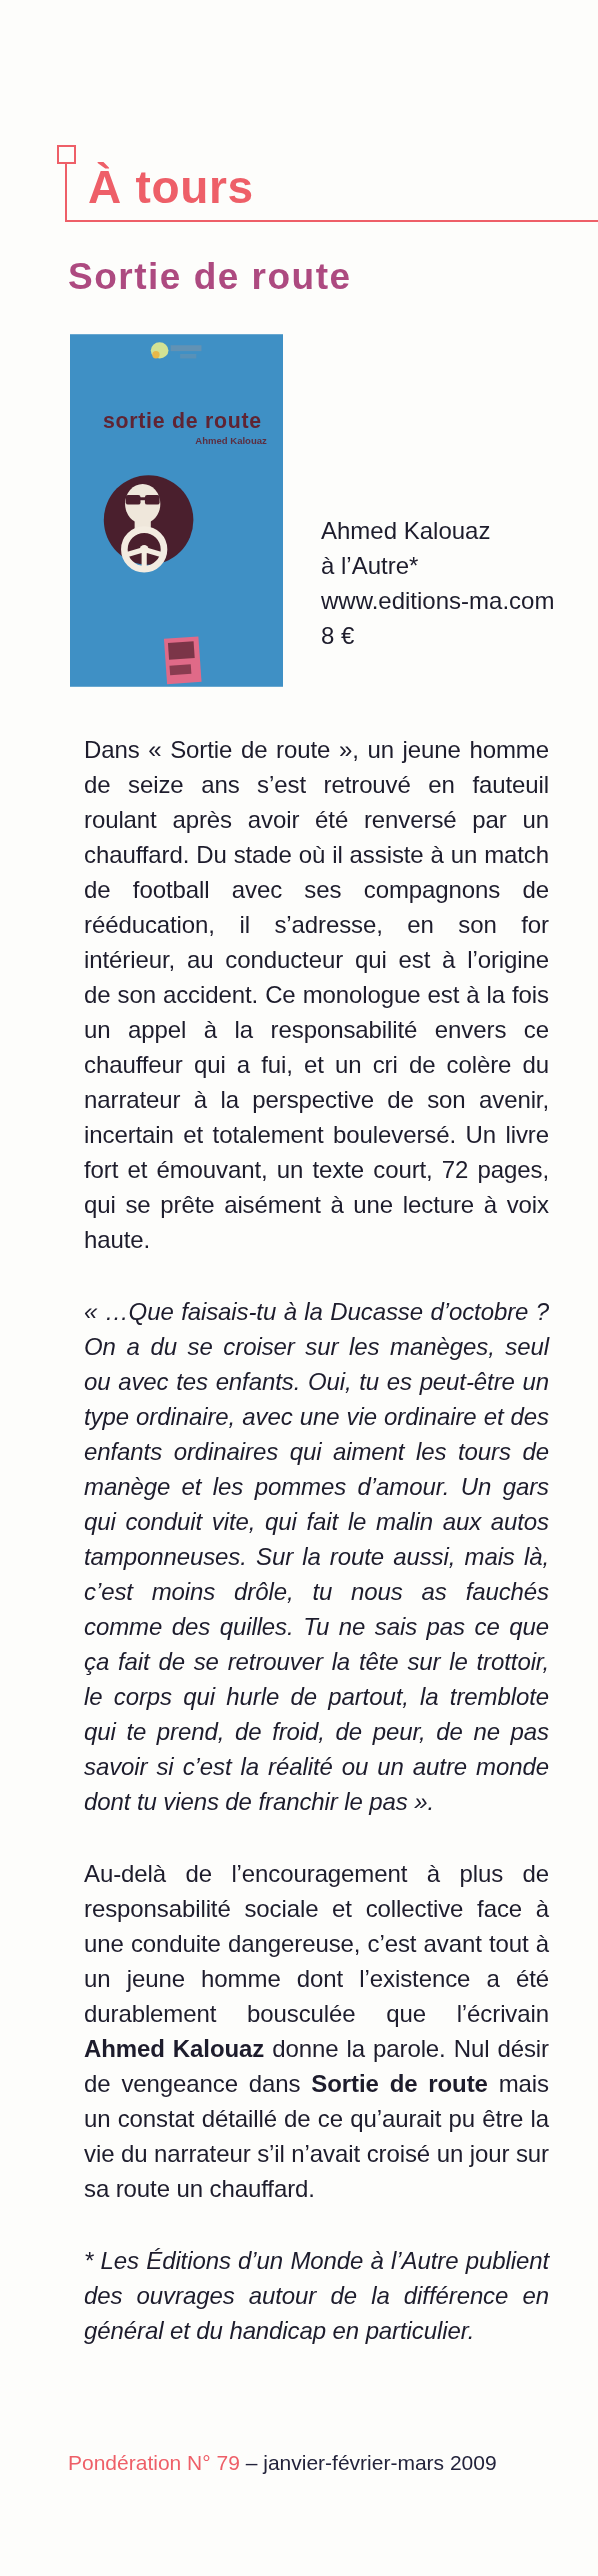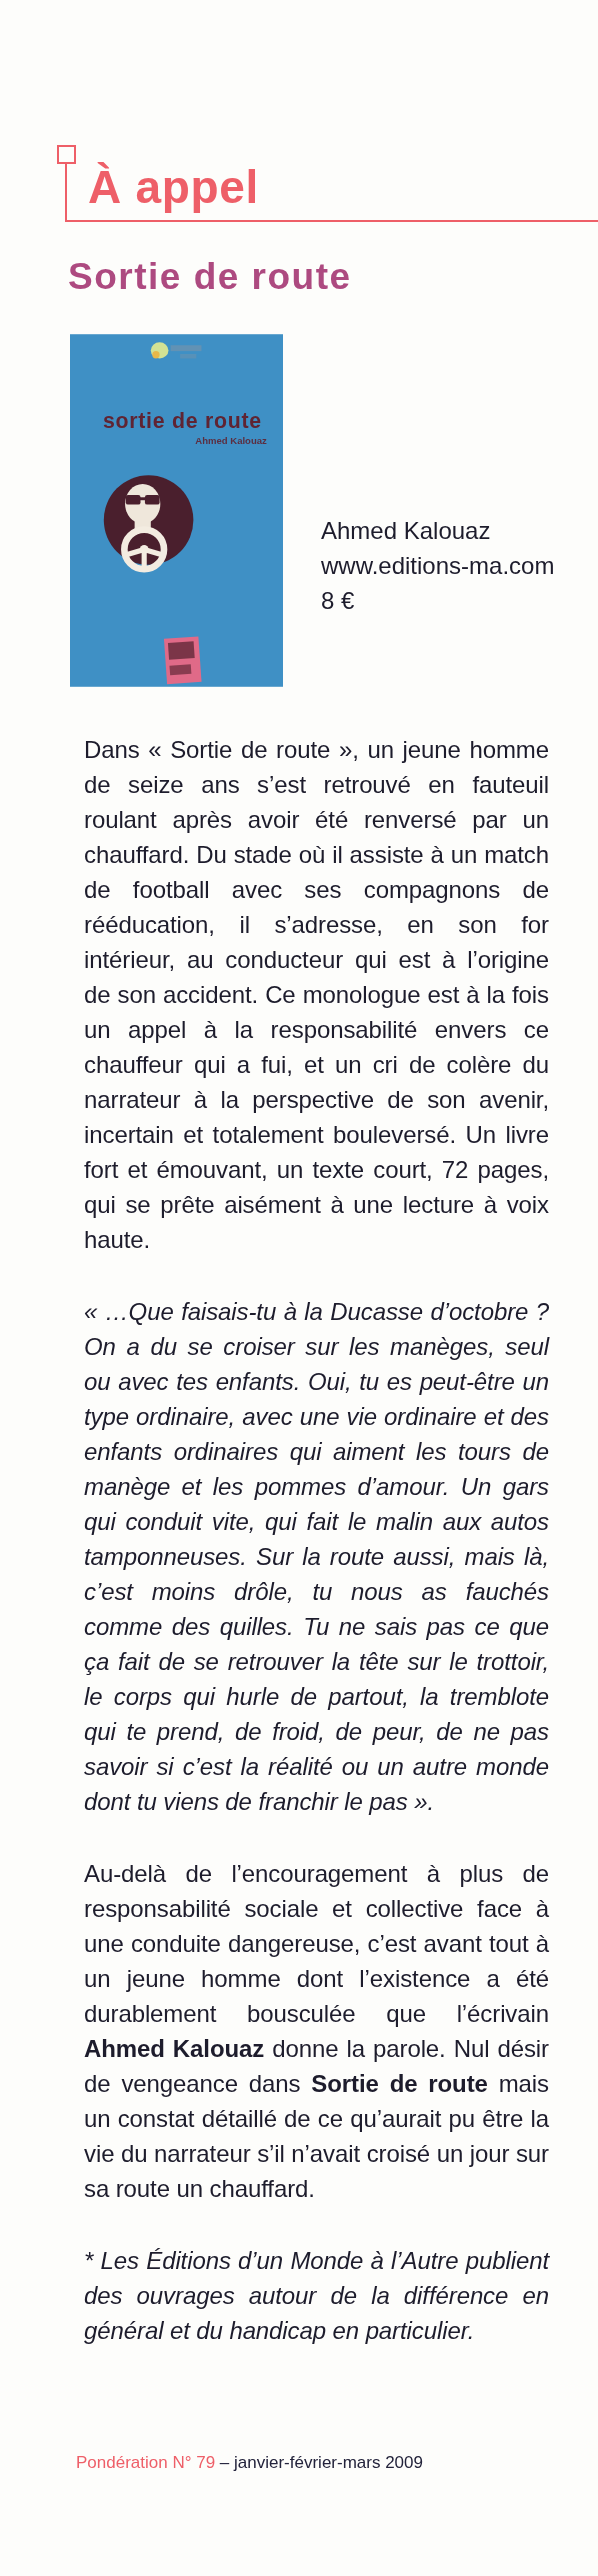--- a/index.html
+++ b/index.html
@@ -62,35 +62,35 @@
     text-align:justify;
     letter-spacing:-0.1px;
   }
   .para { margin:16px; }
   .para + .para { margin-top:37px; }
   .para.italic { font-style:italic; }
   .para .bold { font-weight:bold; }
 
   
   .footer {
-    position:absolute; left:76px; top:2450px;
-    font-size:17px; line-height:26.4px; white-space:nowrap;
+    position:absolute; left:68px; top:2450px;
+    font-size:21px; line-height:26.4px; white-space:nowrap;
   }
   .footer .issue { color:#ee5f68; }
   .footer .date  { color:#23233b; }
 </style>
 </head>
 <body>
 
 <div class="page">
 
   <div class="header-square"></div>
   <div class="header-vline"></div>
   <div class="header-hline"></div>
-  <div class="header-title">À appel</div>
+  <div class="header-title">À tours</div>
 
   <div class="article-title">Sortie de route</div>
 
   <div class="cover">
     <svg viewBox="0 0 290 480" width="213" height="353">
       <rect x="0" y="0" width="290" height="480" fill="#3f90c5"></rect>
 
       <g>
         <ellipse cx="122" cy="22" rx="12" ry="11" fill="#d3e294"></ellipse>
         <circle cx="117" cy="28" r="5" fill="#e8b84a"></circle>
@@ -116,20 +116,21 @@
       <g transform="rotate(-4 153 444)">
         <rect x="130" y="413" width="47" height="62" fill="#e06a88"></rect>
         <rect x="135" y="419" width="35" height="23" fill="#5a2433" opacity="0.75"></rect>
         <rect x="135" y="450" width="29" height="13" fill="#5a2433" opacity="0.65"></rect>
       </g>
     </svg>
   </div>
 
   <div class="book-info">
     <div>Ahmed Kalouaz</div>
+    <div>à l’Autre*</div>
     <div>www.editions-ma.com</div>
     <div>8 €</div>
   </div>
 
   <div class="paragraphs">
       <p class="para"><span>Dans « Sortie de route », un jeune homme de seize ans s’est retrouvé en fauteuil roulant après avoir été renversé par un chauffard. Du stade où il assiste à un match de football avec ses compagnons de rééducation, il s’adresse, en son for intérieur, au conducteur qui est à l’origine de son accident. Ce monologue est à la fois un appel à la responsabilité envers ce chauffeur qui a fui, et un cri de colère du narrateur à la perspective de son avenir, incertain et totalement bouleversé. Un livre fort et émouvant, un texte court, 72 pages, qui se prête aisément à une lecture à voix haute.</span></p>
       <p class="para italic"><span>« …Que faisais-tu à la Ducasse d’octobre ? On a du se croiser sur les manèges, seul ou avec tes enfants. Oui, tu es peut-être un type ordinaire, avec une vie ordinaire et des enfants ordinaires qui aiment les tours de manège et les pommes d’amour. Un gars qui conduit vite, qui fait le malin aux autos tamponneuses. Sur la route aussi, mais là, c’est moins drôle, tu nous as fauchés comme des quilles. Tu ne sais pas ce que ça fait de se retrouver la tête sur le trottoir, le corps qui hurle de partout, la tremblote qui te prend, de froid, de peur, de ne pas savoir si c’est la réalité ou un autre monde dont tu viens de franchir le pas ».</span></p>
       <p class="para"><span>Au-delà de l’encouragement à plus de responsabilité sociale et collective face à une conduite dangereuse, c’est avant tout à un jeune homme dont l’existence a été durablement bousculée que l’écrivain </span><span class="bold">Ahmed Kalouaz</span><span> donne la parole. Nul désir de vengeance dans </span><span class="bold">Sortie de route</span><span> mais un constat détaillé de ce qu’aurait pu être la vie du narrateur s’il n’avait croisé un jour sur sa route un chauffard.</span></p>
       <p class="para italic"><span>* Les Éditions d’un Monde à l’Autre publient des ouvrages autour de la différence en général et du handicap en particulier.</span></p>
     </div>

